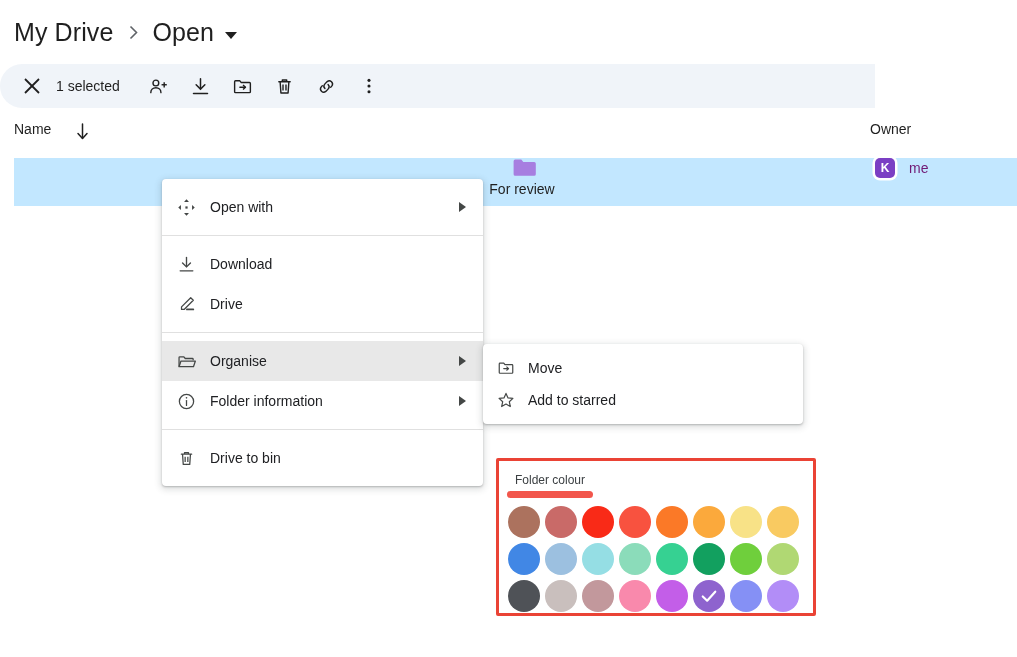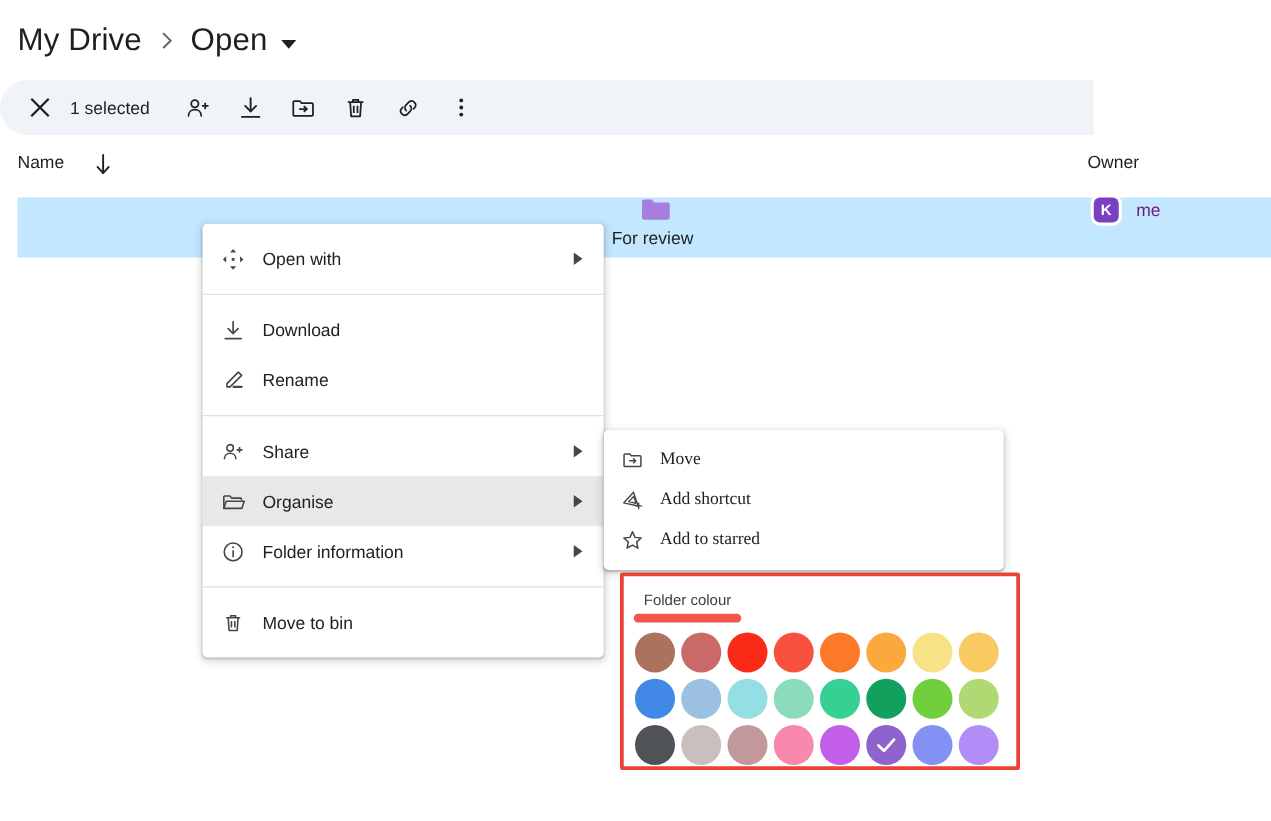--- a/index.html
+++ b/index.html
@@ -93,21 +93,21 @@
 
   
   .sub-menu {
     position: absolute; left: 483px; top: 344px; width: 320px;
     background: #fff; border-radius: 4px;
     box-shadow: 0 2px 6px 2px rgba(60,64,67,.15), 0 1px 2px rgba(60,64,67,.3);
     padding: 8px 0;
   }
   .sub-item { height: 32px; display: flex; align-items: center; cursor: pointer; }
   .sub-ico { width: 45px; display: flex; align-items: center; justify-content: center; flex: 0 0 45px; }
-  .sub-label { font-size: 14px; color: #202124; font-family: Liberation Serif, serif; }
+  .sub-label { font-size: 14px; color: #202124; }
 
   
   .colour-panel {
     position: absolute; left: 483px; top: 458px; width: 320px; height: 158px;
     background: #fff; border: 3px solid #ea4335; border-radius: 2px;
     padding: 12px 0 0 0; overflow: hidden;
   }
   .cp-title { font-size: 12px; color: #3c4043; margin-left: 16px; }
   .cp-underline {
     height: 7px; width: 86px; background: #f2564c; border-radius: 4px;
@@ -250,37 +250,25 @@
       <span class="ctx-label">Download</span>
     </div>
 
     <div class="ctx-item">
       <span class="ctx-ico">
         <svg width="19" height="19" viewBox="0 0 24 24" fill="none" stroke="#444746" stroke-width="1.6" stroke-linejoin="round">
           <path d="M17.3 3.4l3.3 3.3L9 18.3H5.7v-3.3z"></path>
           <line x1="12.5" y1="18.3" x2="20.6" y2="18.3" stroke-width="2.2" stroke-linecap="round"></line>
         </svg>
       </span>
-      <span class="ctx-label">Rename</span>
+      <span class="ctx-label">Drive</span>
     </div>
 
     <div class="ctx-sep"></div>
 
-    <div class="ctx-item">
-      <span class="ctx-ico">
-        <svg width="19" height="19" viewBox="0 0 24 24" fill="none" stroke="#444746" stroke-width="1.6">
-          <circle cx="9" cy="8" r="3.3"></circle>
-          <path d="M3.2 19c0-3.4 2.6-5.6 5.8-5.6s5.8 2.2 5.8 5.6" stroke-linecap="round"></path>
-          <line x1="18.5" y1="7" x2="18.5" y2="13"></line>
-            <line x1="15.5" y1="10" x2="21.5" y2="10"></line>
-        </svg>
-      </span>
-      <span class="ctx-label">Share</span>
-      <span class="ctx-arrow"></span>
-    </div>
 
     <div class="ctx-item active">
       <span class="ctx-ico">
         <svg width="19" height="19" viewBox="0 0 24 24" fill="none" stroke="#444746" stroke-width="1.6" stroke-linejoin="round">
           <path d="M2.6 18.6V7.1a1 1 0 0 1 1-1h5.1l1.7 2.1h9a1 1 0 0 1 1 1v1.2"></path>
           <path d="M2.6 18.6l2.4-7.2h18.2l-2.4 7.2z"></path>
         </svg>
       </span>
       <span class="ctx-label">Organise</span>
       <span class="ctx-arrow"></span>
@@ -301,47 +289,36 @@
     <div class="ctx-sep"></div>
 
     <div class="ctx-item">
       <span class="ctx-ico">
         <svg width="19" height="19" viewBox="0 0 24 24" fill="none" stroke="#444746" stroke-width="1.6">
           <path d="M5.5 6.5h13M9.5 6.5V4.5h5v2M7 6.5l.9 13h8.2l.9-13" stroke-linecap="round" stroke-linejoin="round"></path>
           <line x1="10.3" y1="9.8" x2="10.3" y2="16.5"></line>
             <line x1="13.7" y1="9.8" x2="13.7" y2="16.5"></line>
         </svg>
       </span>
-      <span class="ctx-label">Move to bin</span>
+      <span class="ctx-label">Drive to bin</span>
     </div>
   </div>
 
   <div class="sub-menu">
     <div class="sub-item">
       <span class="sub-ico">
         <svg width="18" height="18" viewBox="0 0 24 24" fill="none" stroke="#444746" stroke-width="1.6" stroke-linejoin="round">
           <path d="M3 6.5a1 1 0 0 1 1-1h5l1.6 2H20a1 1 0 0 1 1 1v9.5a1 1 0 0 1-1 1H4a1 1 0 0 1-1-1z"></path>
           <line x1="9" y1="12.8" x2="15" y2="12.8" stroke-linecap="round"></line>
           <polyline points="12.6,10.2 15.4,12.8 12.6,15.4"></polyline>
         </svg>
       </span>
       <span class="sub-label">Move</span>
     </div>
 
-    <div class="sub-item">
-      <span class="sub-ico">
-        <svg width="18" height="18" viewBox="0 0 24 24" fill="none" stroke="#444746" stroke-width="1.5" stroke-linejoin="round">
-          <path d="M11.5 3.6L19.4 17H3.6z" transform="rotate(12 12 11)"></path>
-          <path d="M12.6 7.9 L8.6 14.6 H16.6 z" transform="rotate(12 12 11)" stroke-width="1.4"></path>
-          <line x1="18.6" y1="15.3" x2="18.6" y2="21.3" stroke-linecap="round"></line>
-          <line x1="15.6" y1="18.3" x2="21.6" y2="18.3" stroke-linecap="round"></line>
-        </svg>
-      </span>
-      <span class="sub-label">Add shortcut</span>
-    </div>
 
     <div class="sub-item">
       <span class="sub-ico">
         <svg width="18" height="18" viewBox="0 0 24 24" fill="none" stroke="#444746" stroke-width="1.6" stroke-linejoin="round">
           <polygon points="12,3.2 14.7,9.2 21.2,9.9 16.4,14.3 17.8,20.7 12,17.4 6.2,20.7 7.6,14.3 2.8,9.9 9.3,9.2"></polygon>
         </svg>
       </span>
       <span class="sub-label">Add to starred</span>
     </div>
   </div>

